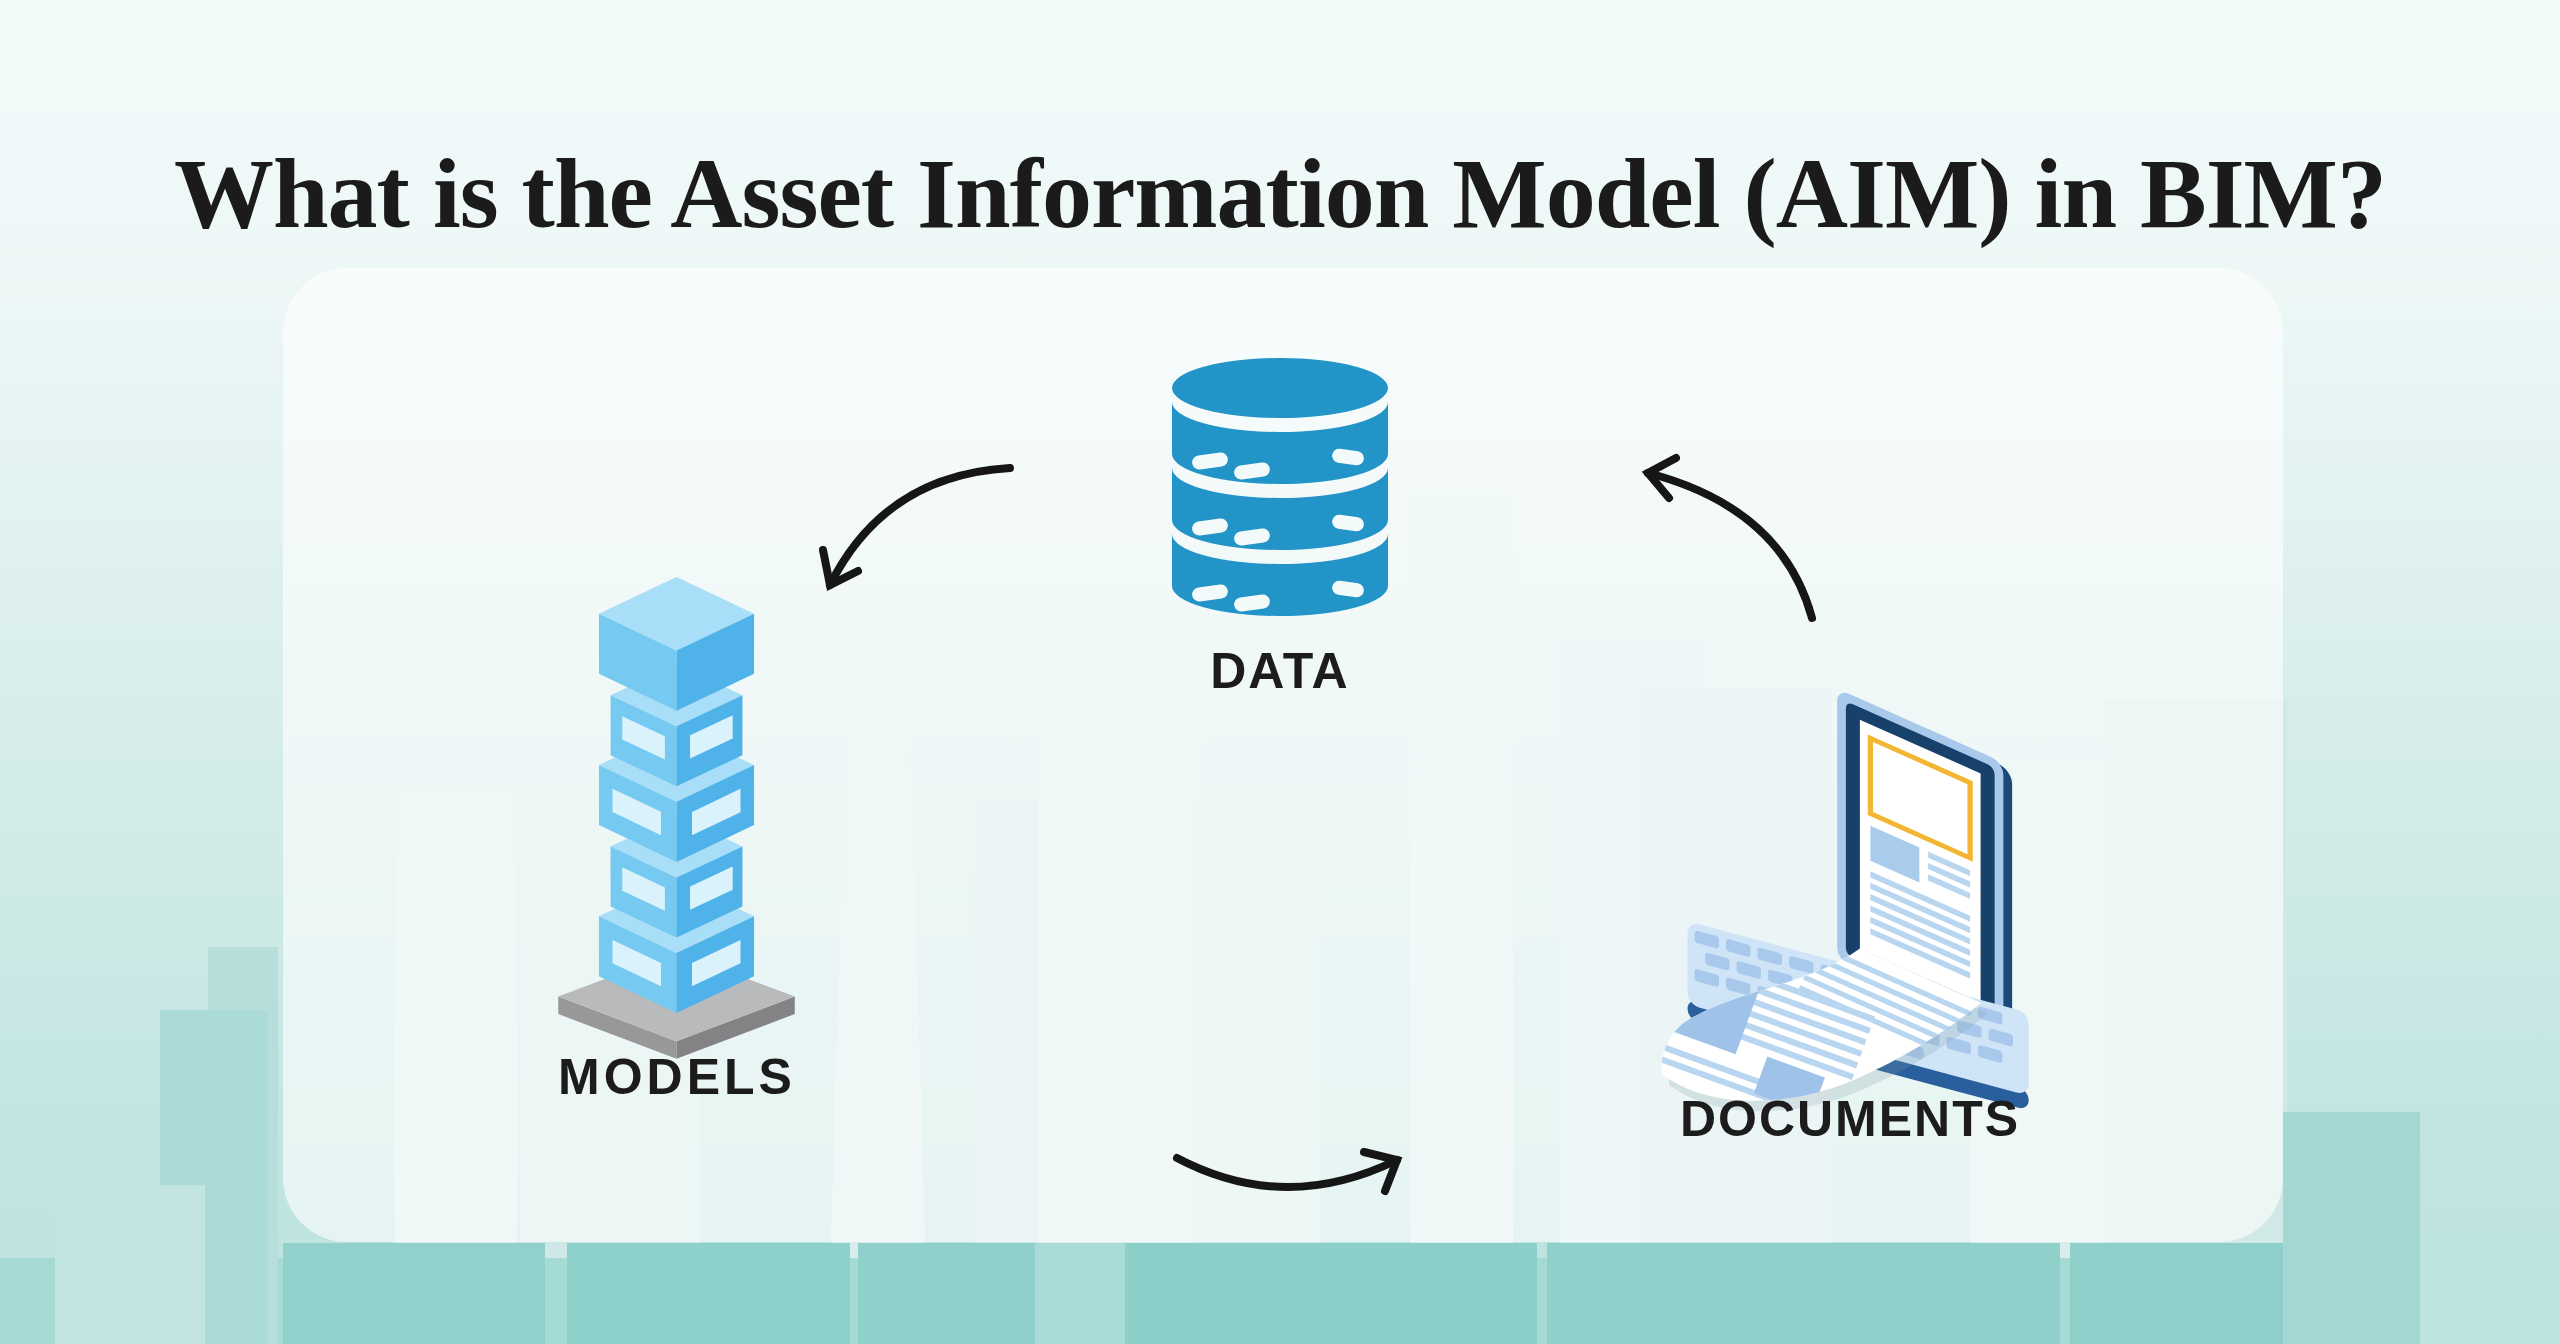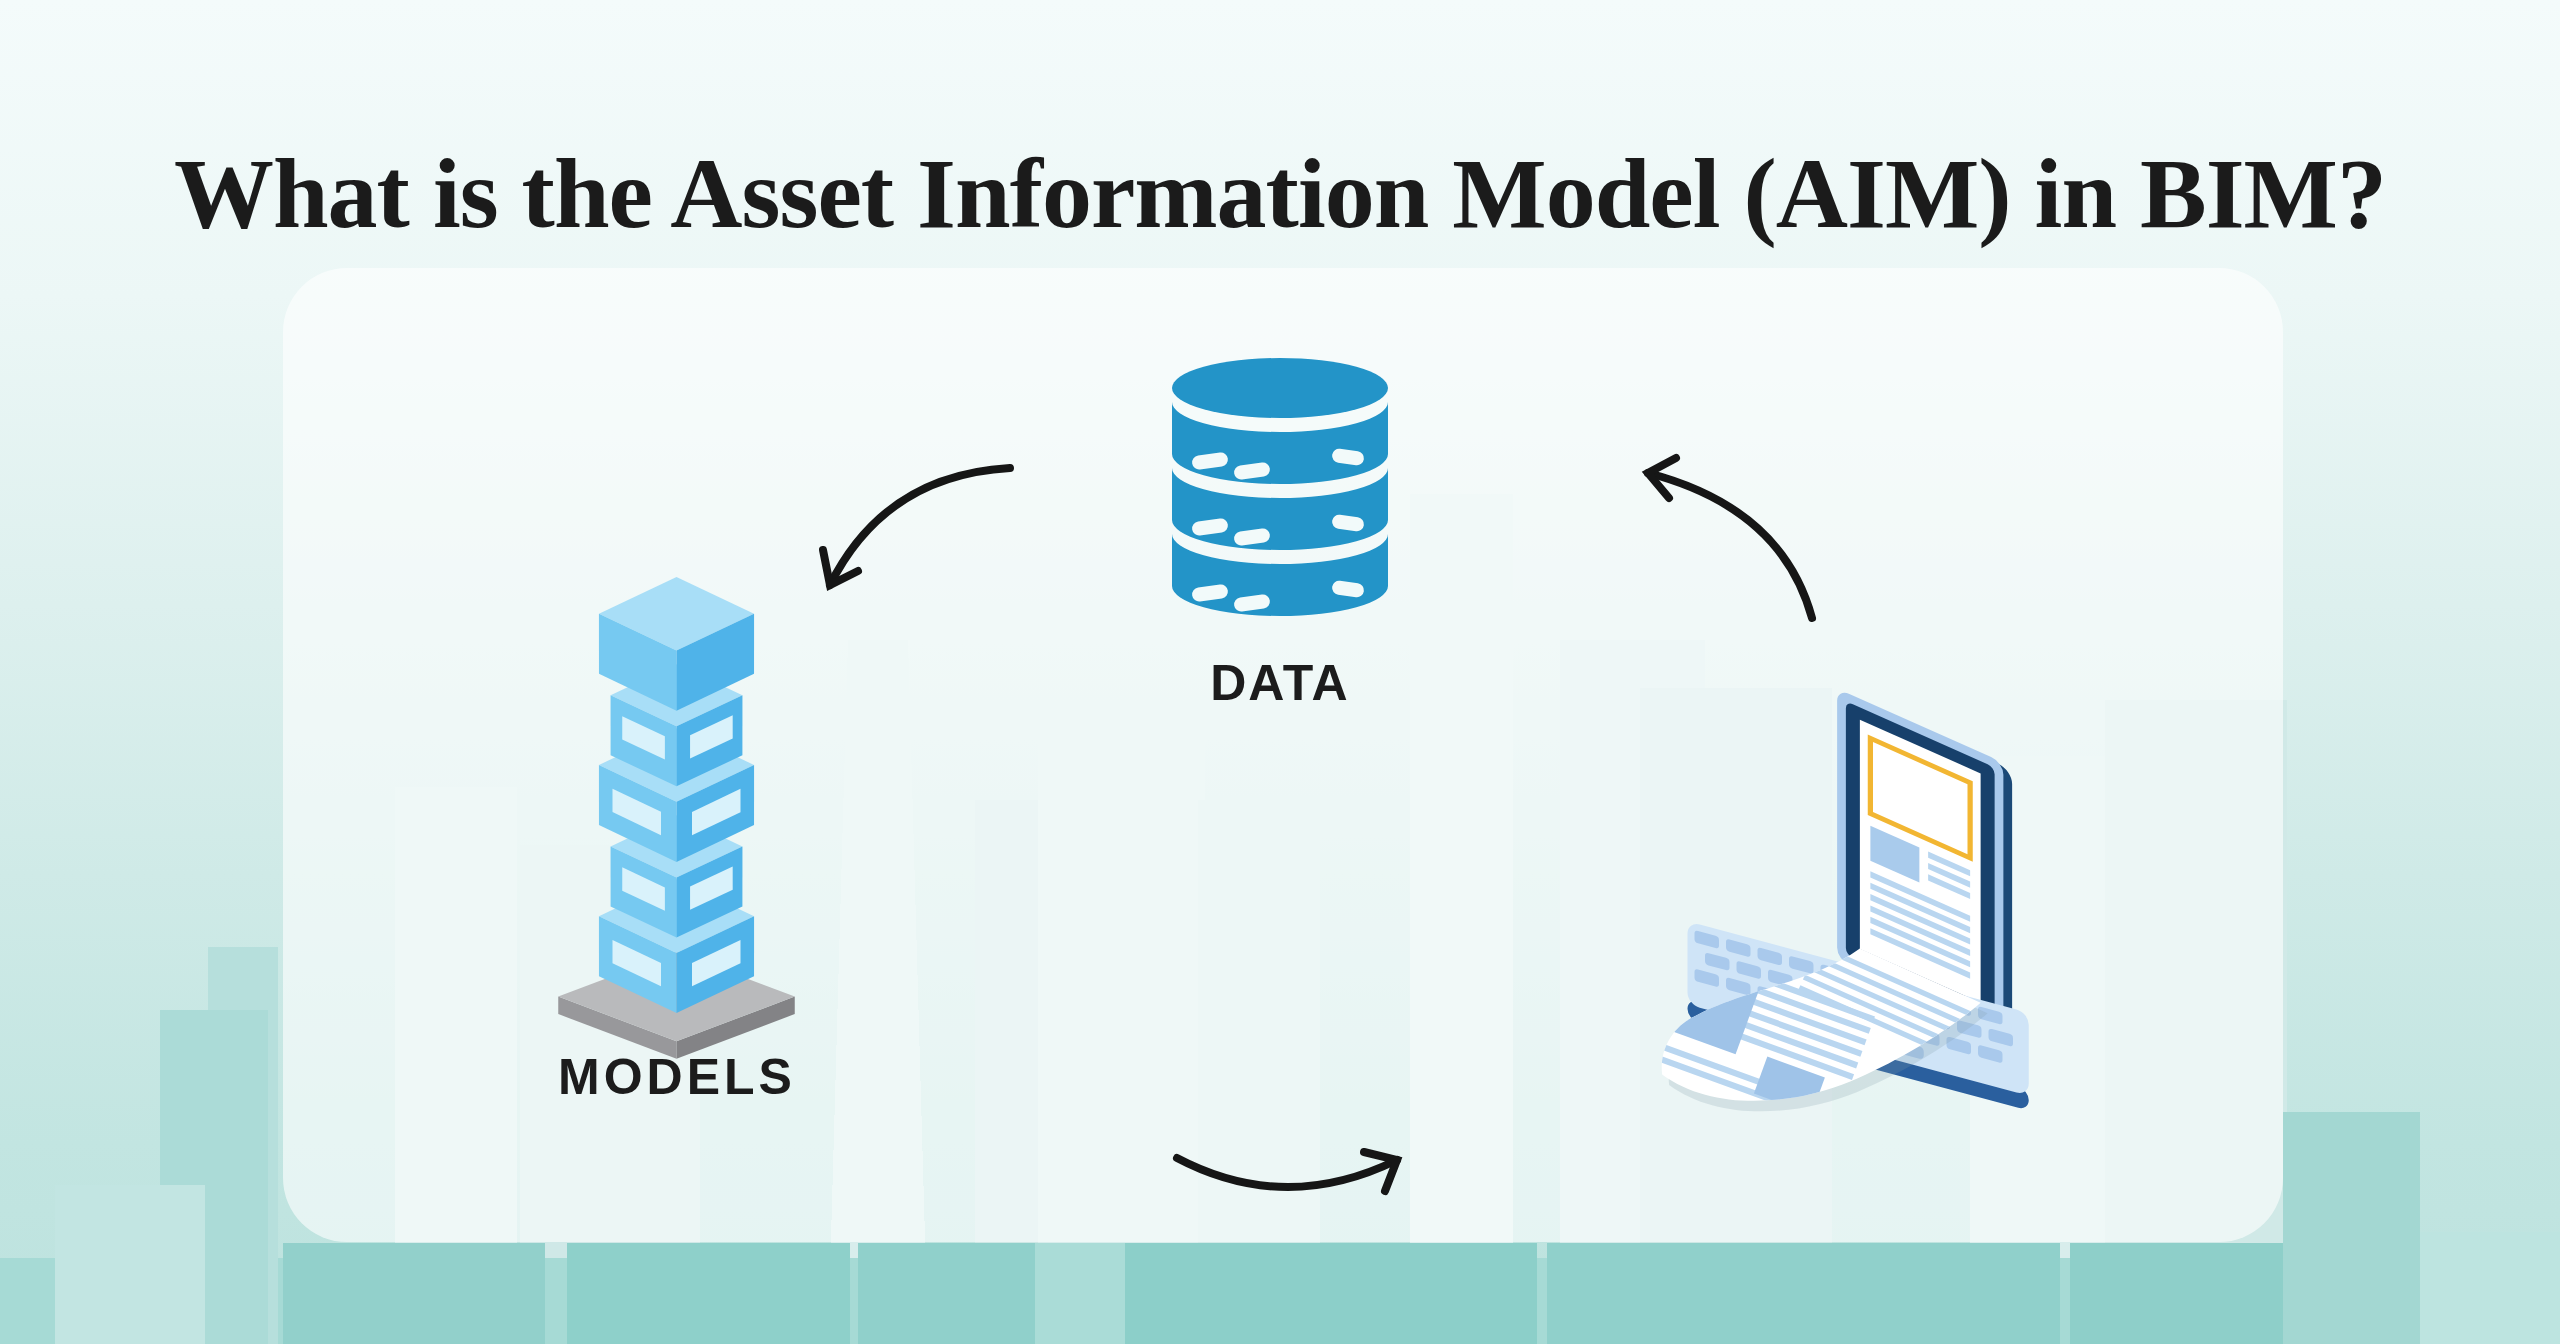--- a/index.html
+++ b/index.html
@@ -15,21 +15,21 @@
   }
   .page-title{
     position:absolute;left:0;top:136px;width:2560px;text-align:center;
     font-family:"Liberation Serif",serif;font-size:100px;font-weight:600;
     color:#1b1b1b;letter-spacing:-1px;
   }
   .node-label{
     position:absolute;text-align:center;font-weight:bold;font-size:50px;
     color:#1c1c1c;letter-spacing:2px;
   }
-  .label-data{left:1080px;top:642px;width:400px;margin-top:12px;}
+  .label-data{left:1080px;top:642px;width:400px;}
   .label-models{left:427px;top:1048px;width:500px;letter-spacing:4px;}
   .label-documents{left:1600px;top:1090px;width:500px;}
   .icon-abs{position:absolute;overflow:visible;}
   svg{overflow:visible;}
 </style>
 </head>
 <body>
 
 <div class="canvas">
 
@@ -241,20 +241,21 @@
           <rect x="-40" y="386" width="260" height="7"></rect>
           <rect x="-40" y="400" width="260" height="7"></rect>
           <rect x="-40" y="442" width="260" height="7"></rect>
           <rect x="-40" y="456" width="260" height="7"></rect>
         </g>
         <rect x="-10" y="340" width="95" height="85" fill="#9fc3e8"></rect>
         <rect x="120" y="415" width="70" height="45" fill="#9fc3e8"></rect>
       </g>
     </g>
   </svg>
+  <div class="node-label label-documents">DOCUMENTS</div>
 
   <svg class="skyline" viewBox="0 0 2560 1344" fill="none" stroke="#161616" stroke-width="8" stroke-linecap="round">
     <g>
       <path d="M1010,468 Q885,475 830,585"></path>
       <polyline points="858,571 830,585 823,550"></polyline>
     </g>
     <g>
       <path d="M1177,1158 Q1285,1215 1397,1160"></path>
       <polyline points="1364,1152 1397,1160 1385,1191"></polyline>
     </g>

